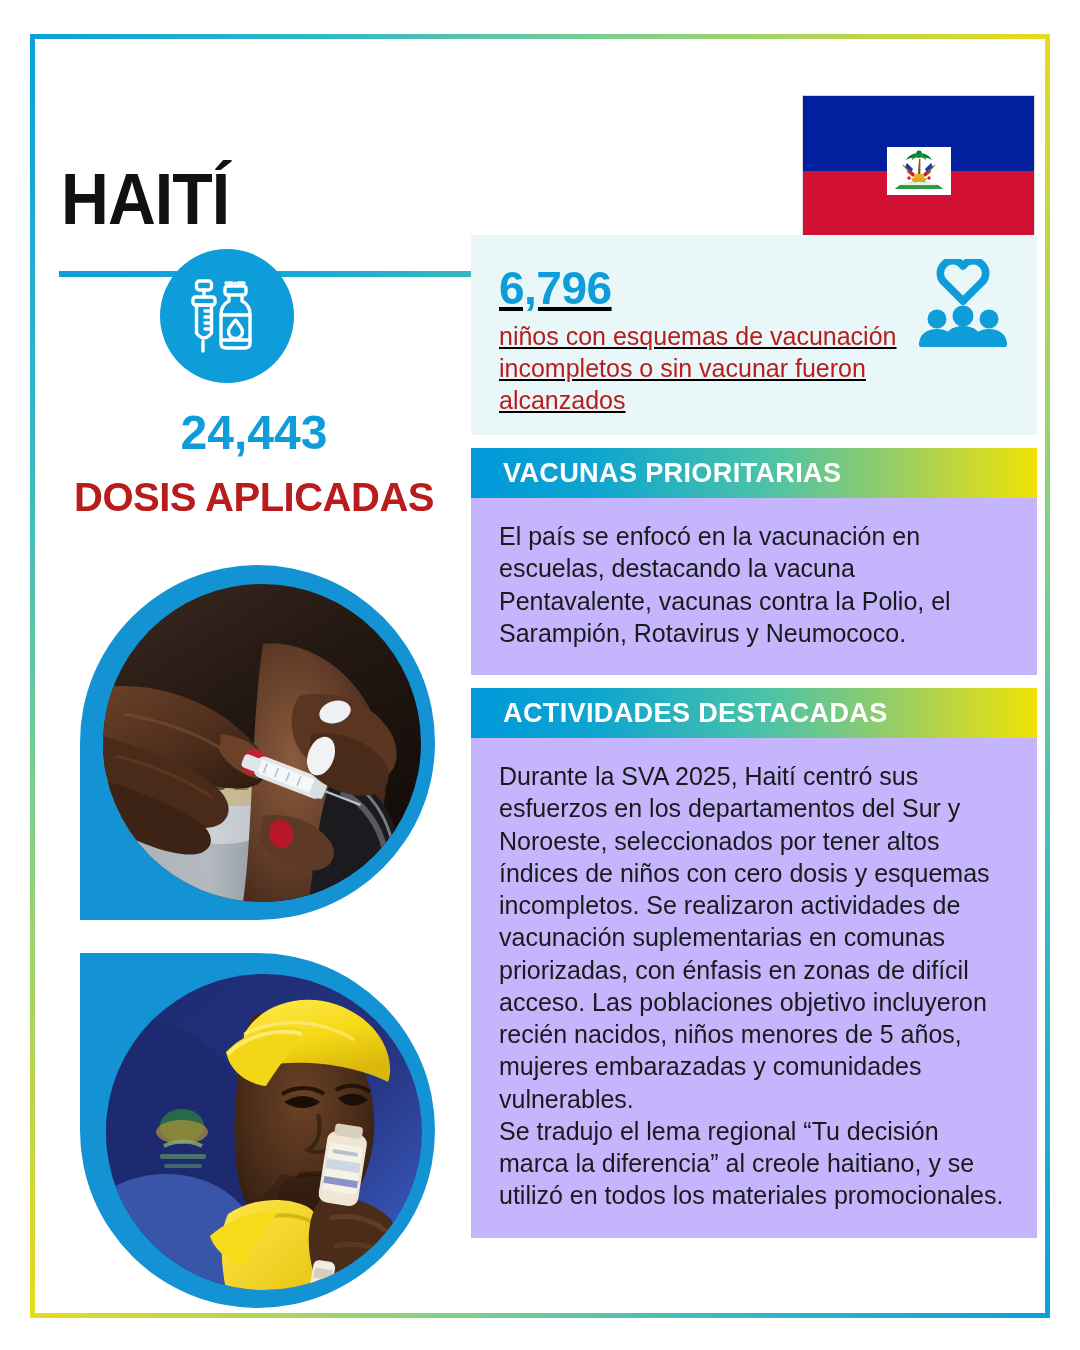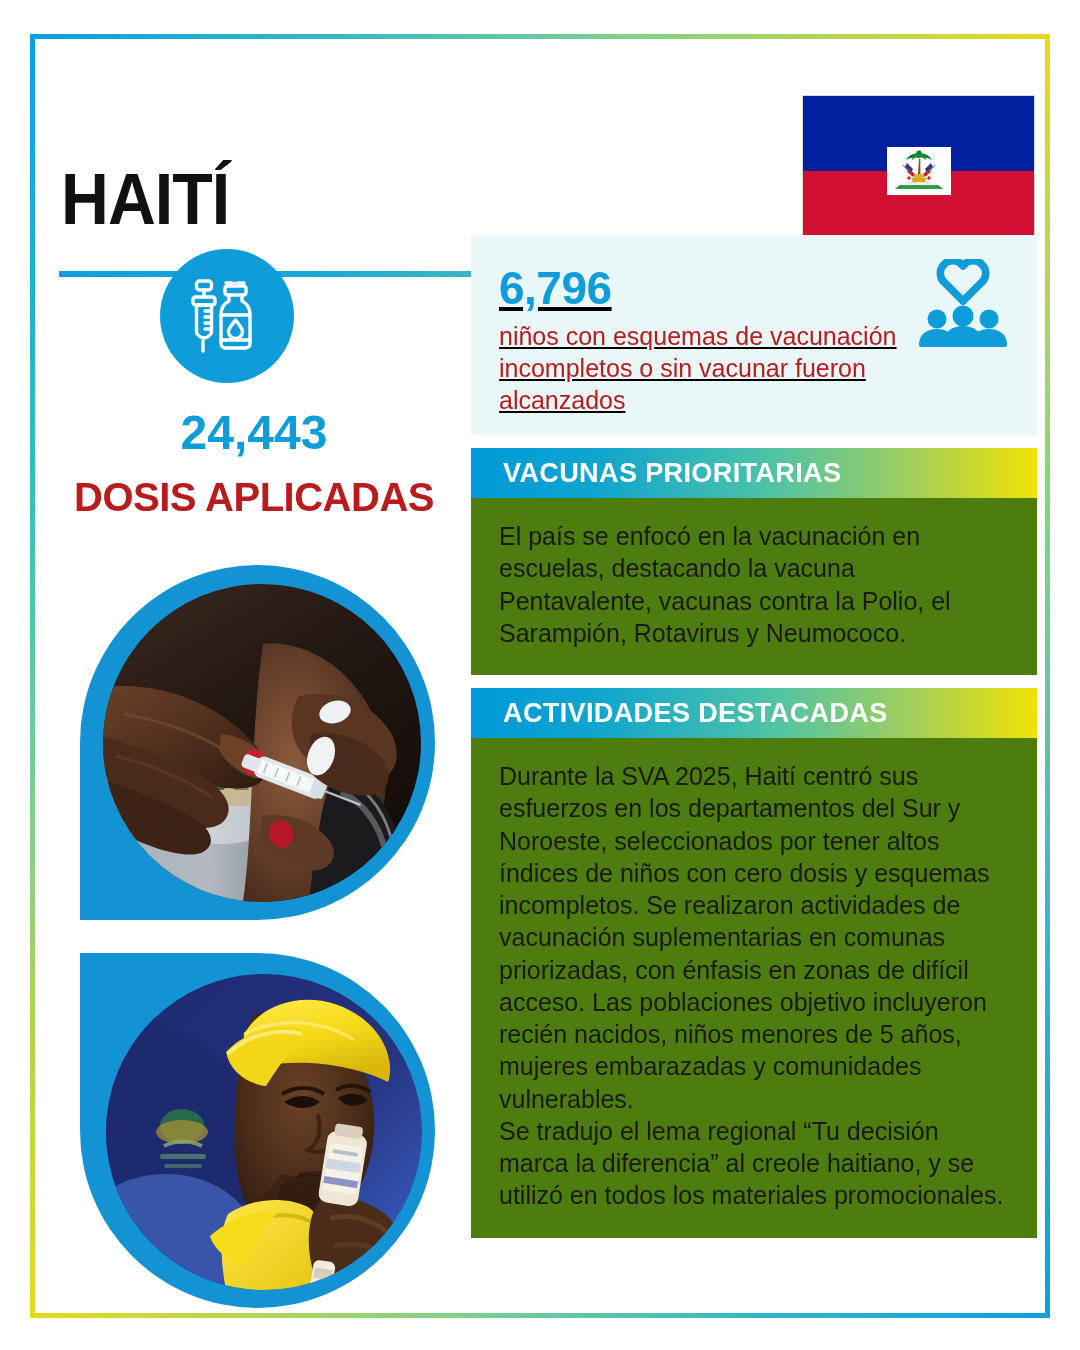--- a/index.html
+++ b/index.html
@@ -115,21 +115,21 @@
     height:50px;
     background:linear-gradient(90deg,#0098DA 0%,#0FA5CF 22%,#4CC2A8 52%,#9BCE62 76%,#F2E205 100%);
     display:flex; align-items:center; padding-left:32px;
   }
   .section-head-text {
     color:#ffffff; font-size:28px; font-weight:800; letter-spacing:0.3px;
     font-family:"Liberation Sans Narrow","Liberation Sans",sans-serif;
     transform:scaleX(0.97); transform-origin:left center;
   }
   .section-body {
-    background:#4d7c0f; padding:22px 26px 26px 28px;
+    background:#c4b5fd; padding:22px 26px 26px 28px;
     font-size:25px; line-height:1.29; color:#1a1a1a;
   }
   .section-body p + p { margin-top:0; }
 </style>
 </head>
 <body>
 
 <div id="poster">
   <div class="frame-outer">
     <div class="frame-inner">

